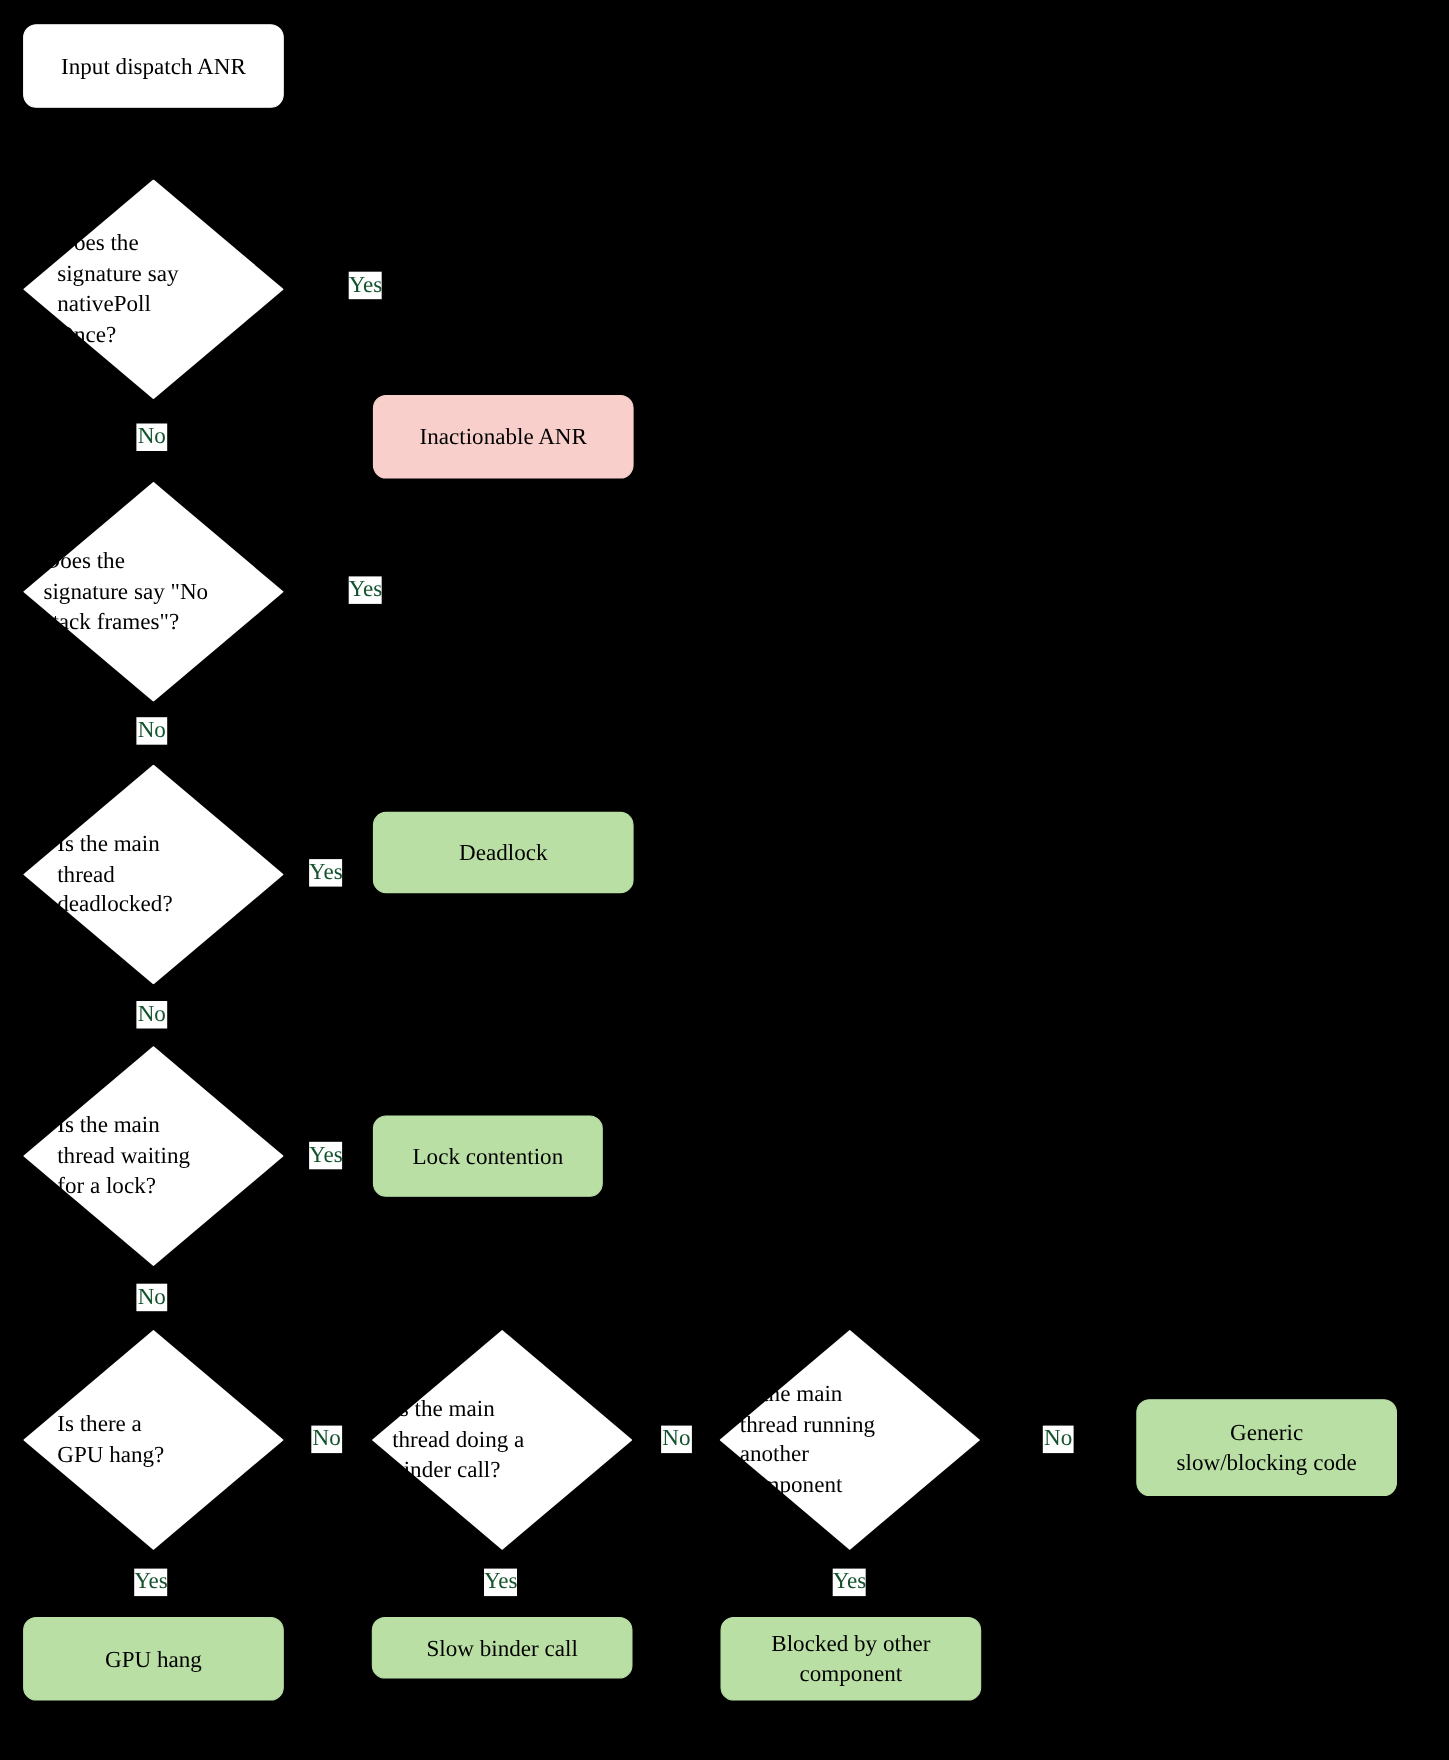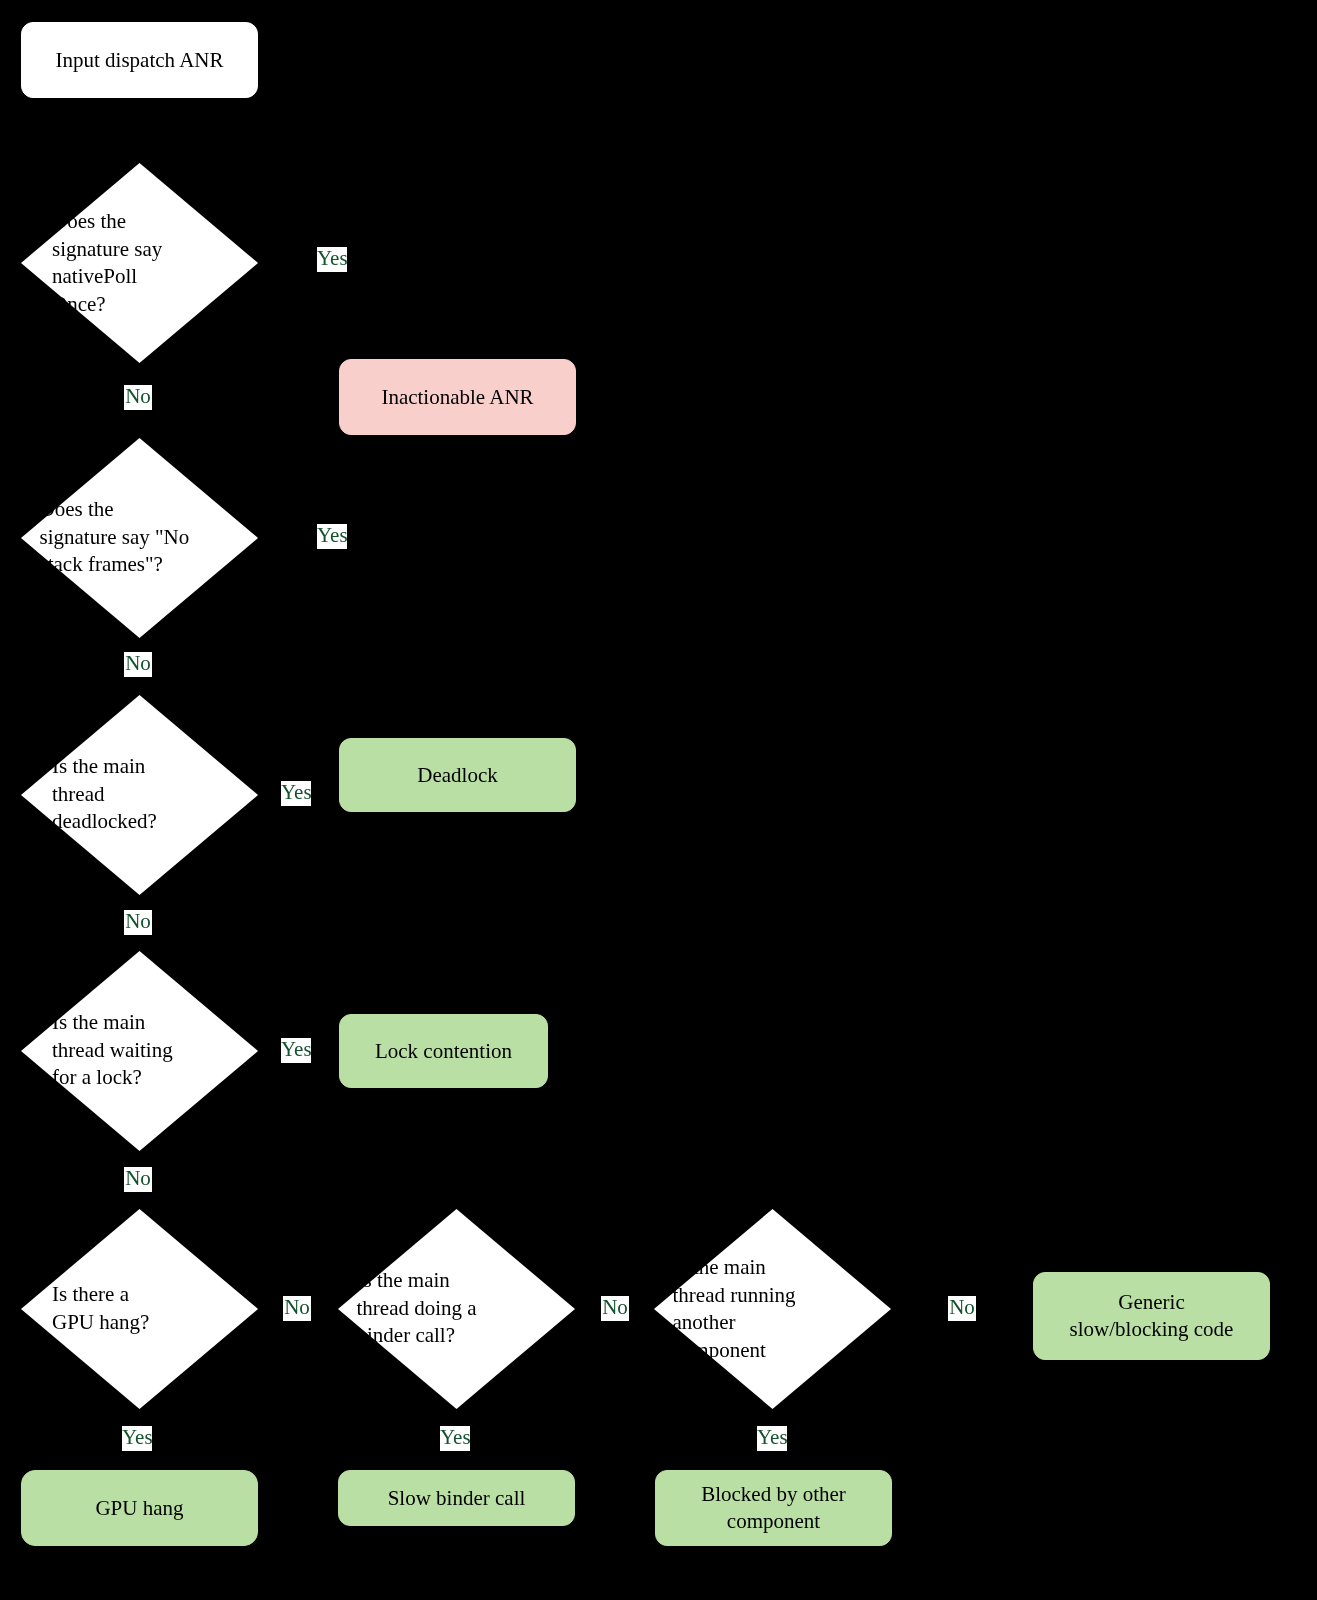--- a/index.html
+++ b/index.html
@@ -171,20 +171,20 @@
 thread running
 another
 component</div>
   </div>
   <div class="edge-label" style="left:948px;top:1296px;width:28px;">No</div>
   <div class="edge-label" style="left:757px;top:1426px;width:30px;">Yes</div>
 
   <div class="node good" style="left:1033px;top:1272px;width:237px;height:88px;">Generic
 slow/blocking code</div>
 
-  <div class="node good" style="left:21px;top:1470px;width:237px;height:76px;border-radius:14px;">GPU hang</div>
+  <div class="node good" style="left:21px;top:1470px;width:237px;height:76px;">GPU hang</div>
 
   <div class="node good" style="left:338px;top:1470px;width:237px;height:56px;">Slow binder call</div>
 
   <div class="node good" style="left:655px;top:1470px;width:237px;height:76px;">Blocked by other
 component</div>
 
 </div>
 
 </body></html>

